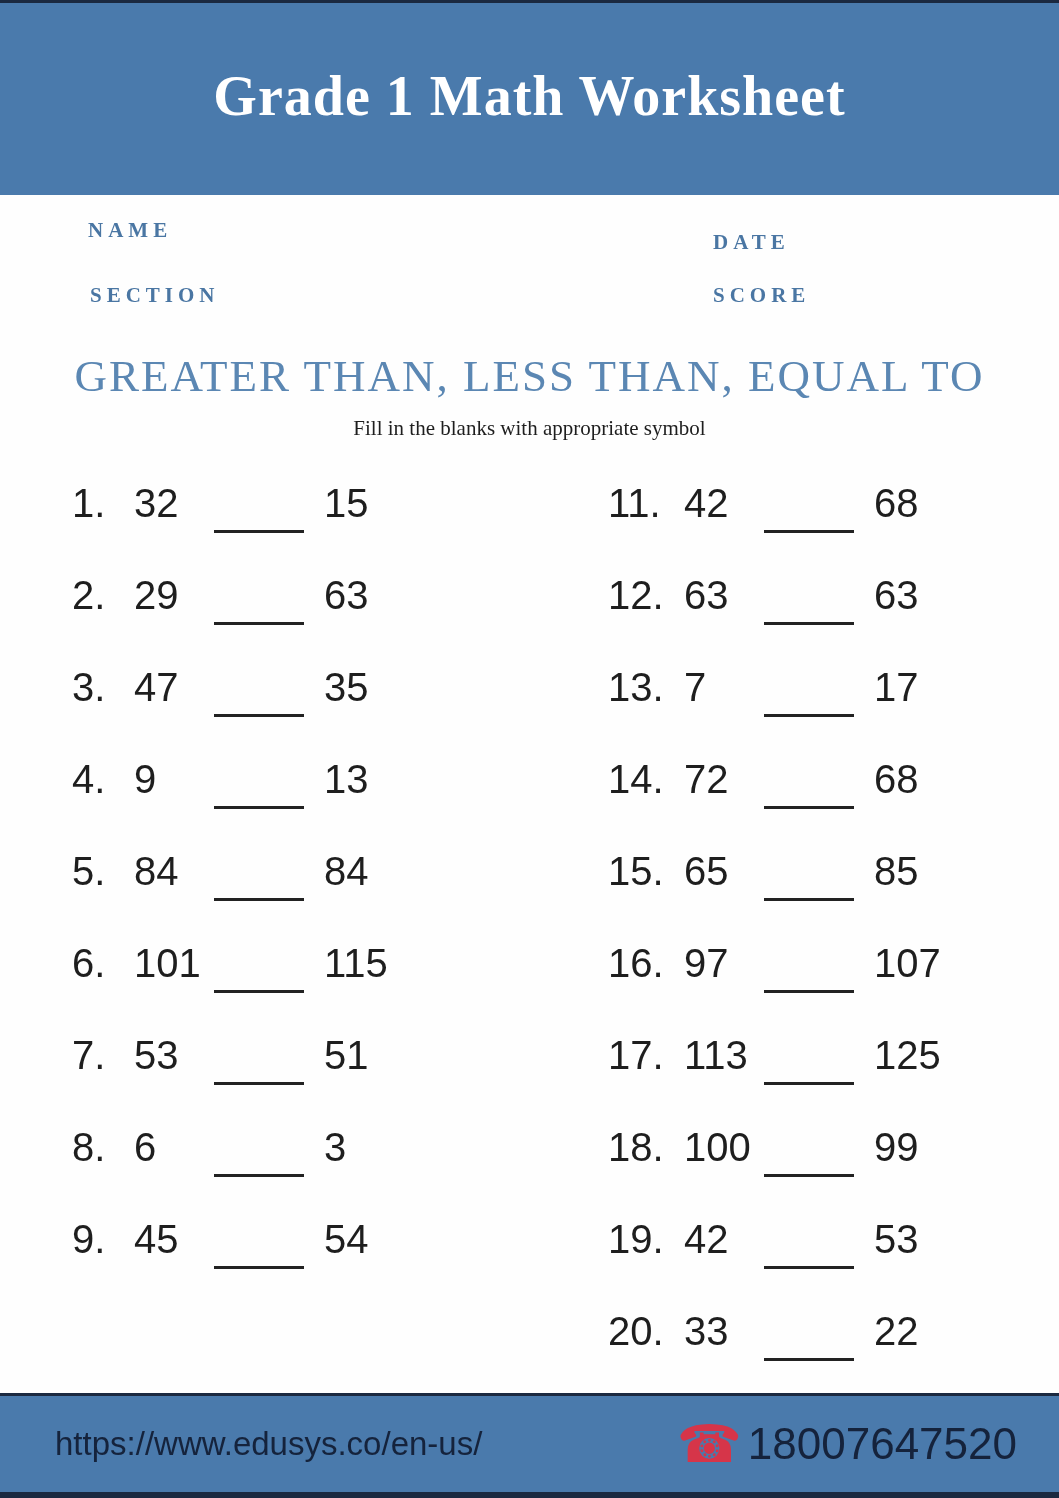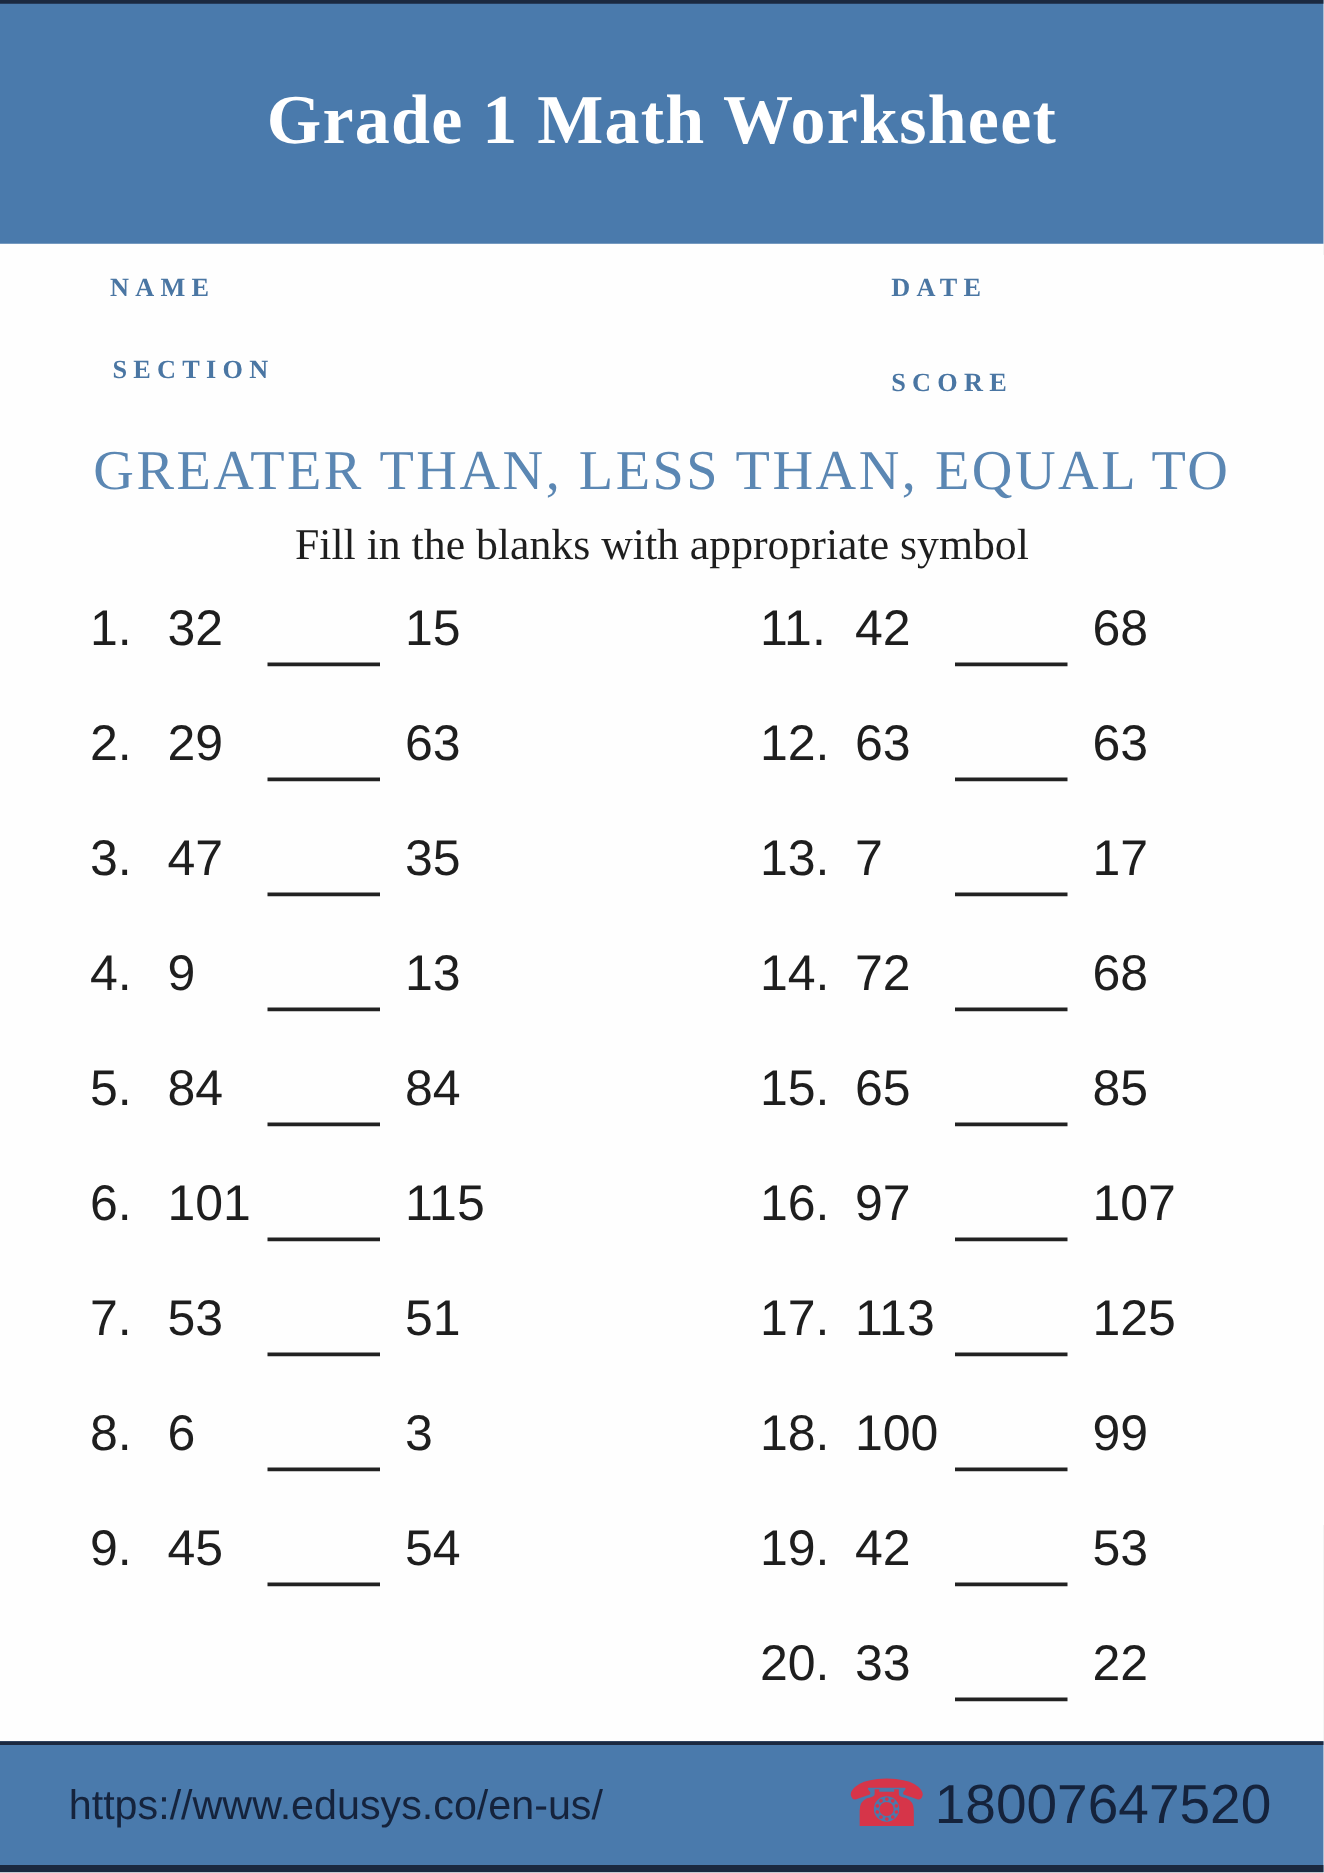--- a/index.html
+++ b/index.html
@@ -35,36 +35,36 @@
     letter-spacing:1px;
     padding-bottom:6px;
   }
   
   .field{
     position:absolute;
     color:var(--label-blue);
     font-weight:700;font-size:21px;letter-spacing:5px;
   }
   .field.name{left:88px;top:218px;}
-  .field.date{left:713px;top:218px;}
+  .field.date{left:713px;top:230px;}
   .field.section{left:90px;top:283px;}
-  .field.score{left:713px;top:283px;margin-top:11px;}
+  .field.score{left:713px;top:283px;}
   
   .heading{
     position:absolute;top:350px;left:0;right:0;
     text-align:center;
     color:var(--heading-blue);
     font-size:45px;font-weight:500;letter-spacing:2px;
     white-space:nowrap;
   }
   .instruction{
     position:absolute;top:416px;left:0;right:0;
     text-align:center;
     color:var(--text-dark);
-    font-size:35px;
+    font-size:21px;
   }
   
   .problems{
     position:absolute;top:478px;left:0;right:0;bottom:110px;
     font-family:"Liberation Sans", sans-serif;
     color:var(--text-dark);
   }
   .col{
     position:absolute;top:0;
     display:flex;flex-direction:column;

